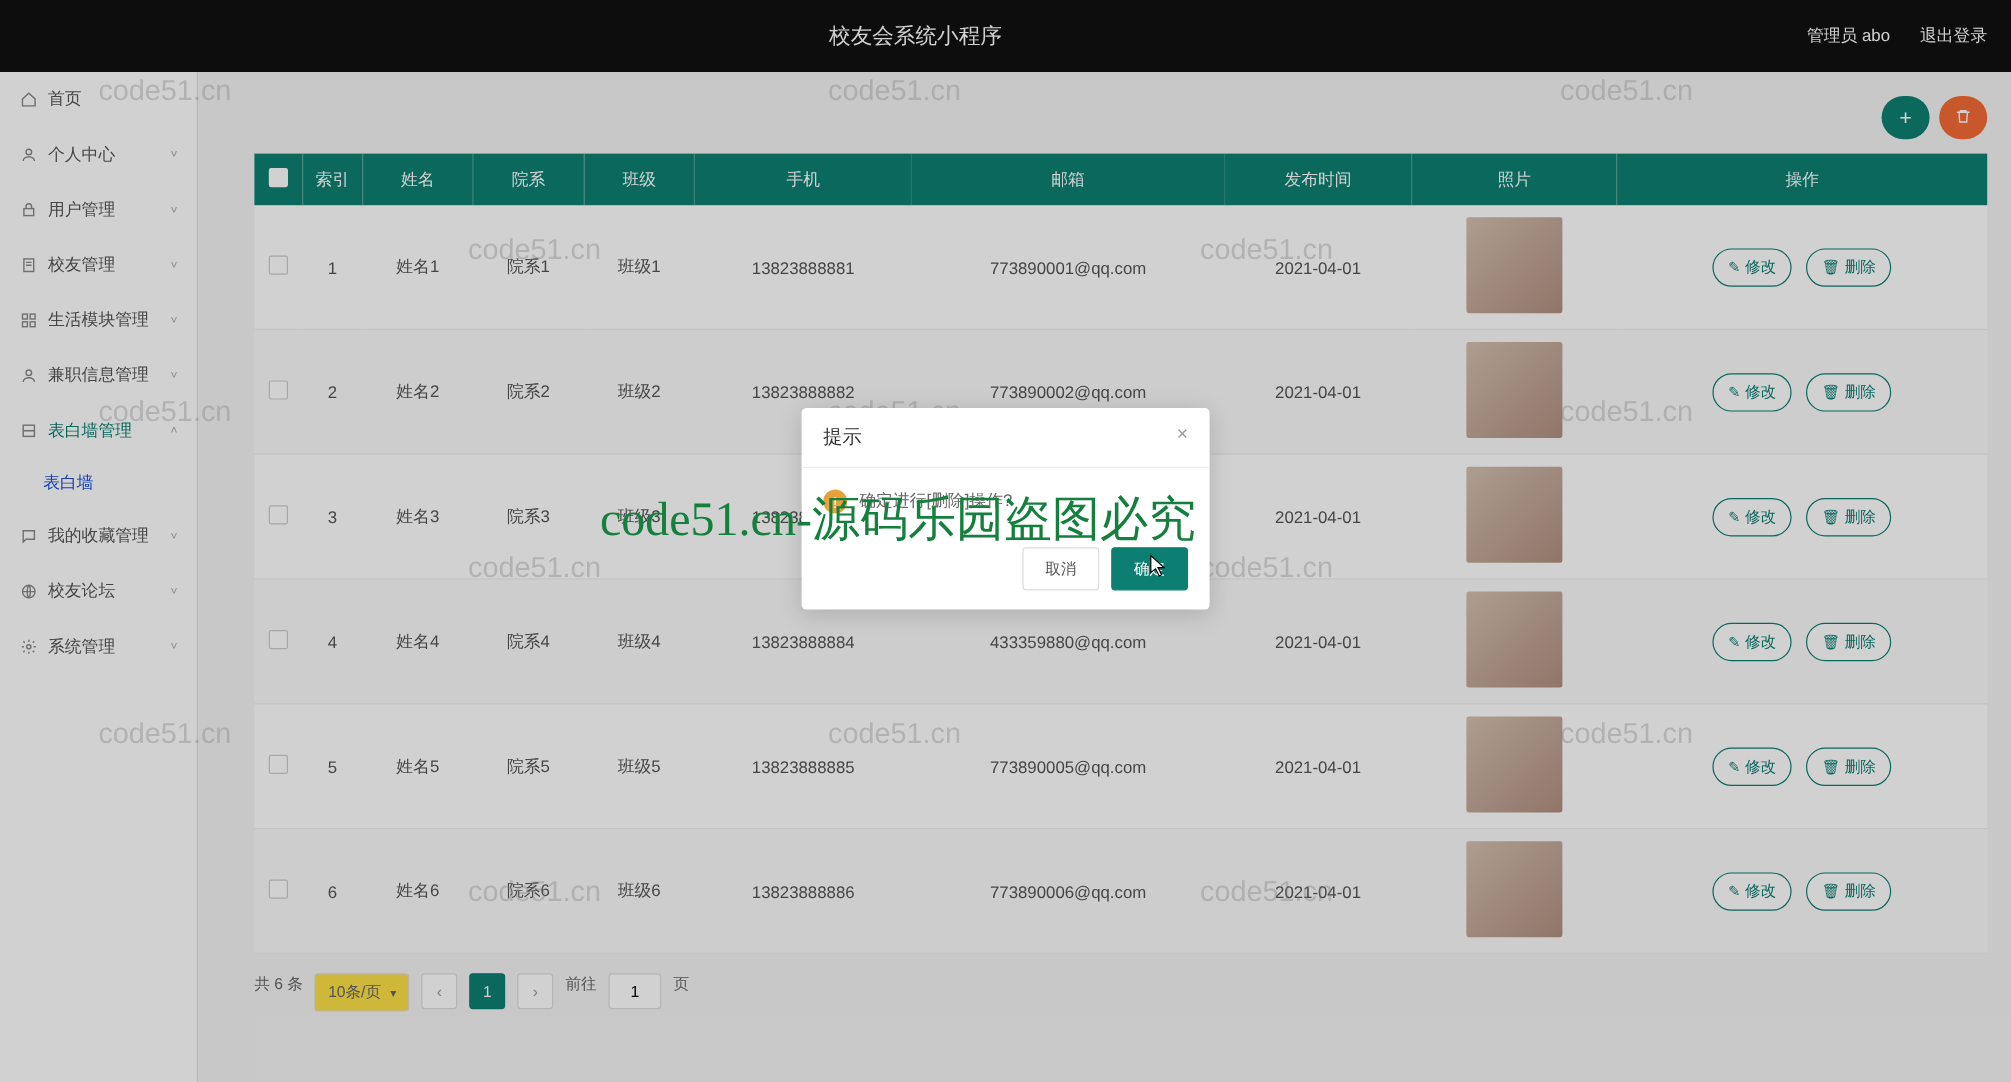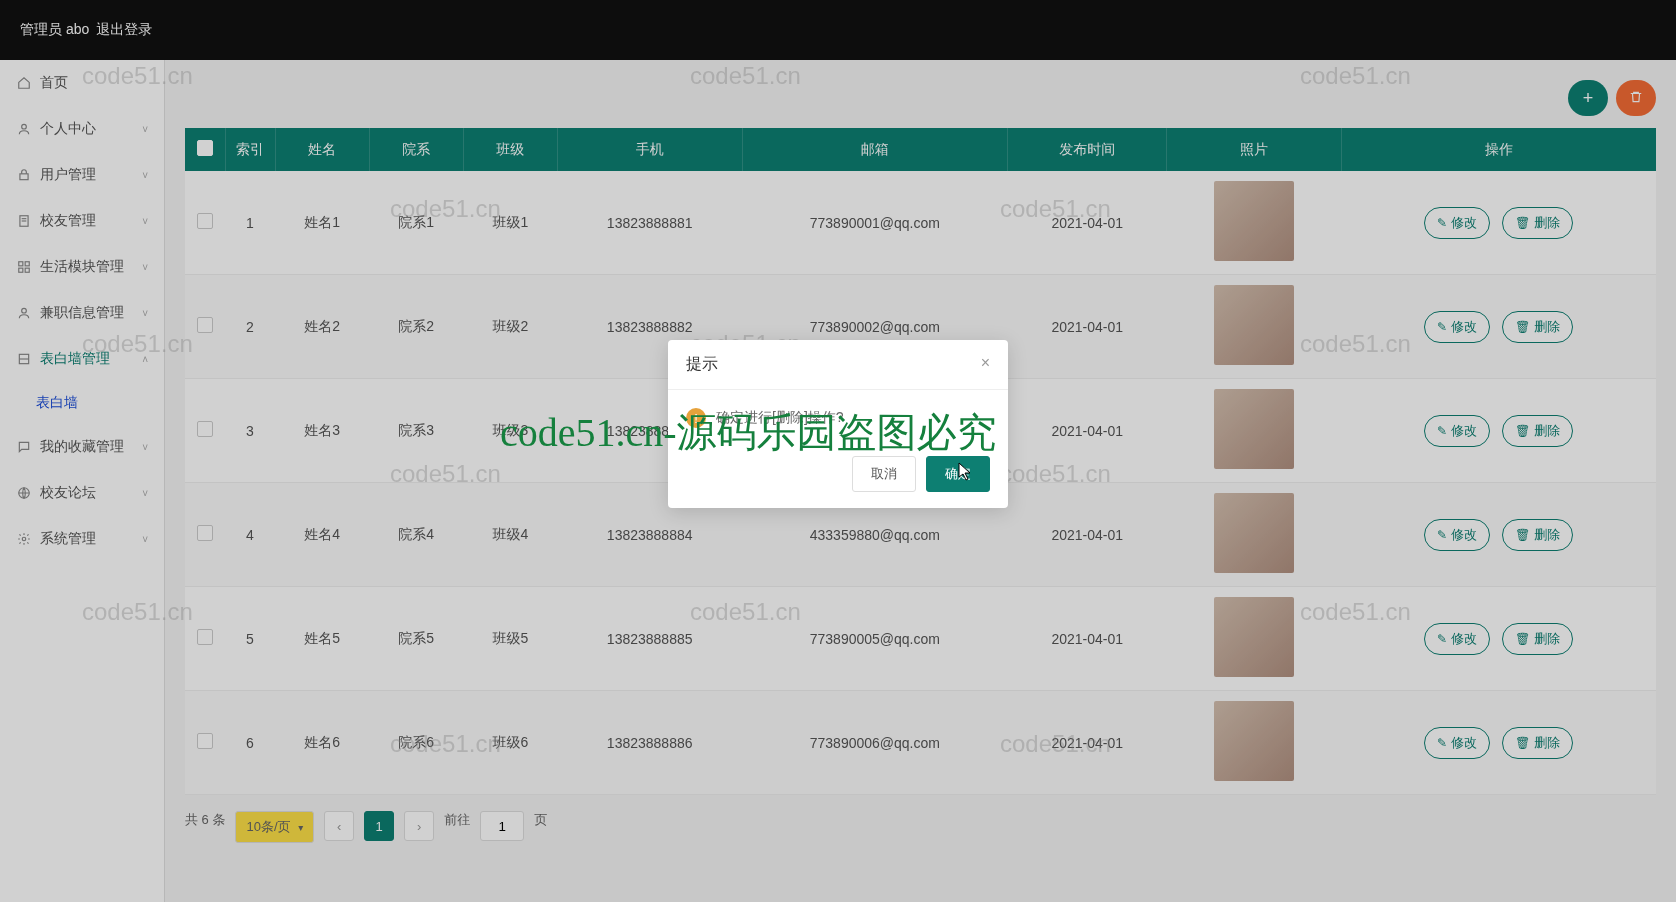--- a/index.html
+++ b/index.html
@@ -1,23 +1,23 @@
 <!DOCTYPE html>
 <html><head>
 <meta charset="utf-8">
 <style>
 * { margin: 0; padding: 0; box-sizing: border-box; font-family: -apple-system, "Helvetica Neue", Arial, sans-serif; }
 body { width: 1676px; height: 902px; background: #f5f5f5; overflow: hidden; position: relative; }
 
 .topbar { height: 60px; background: #111; color: #fff; display: flex; align-items: center; padding: 0 20px; }
 .topbar-title { flex: 1; text-align: center; font-size: 18px; font-weight: 500; }
-.topbar-right { display: flex; gap: 7px; font-size: 14px; }
+.topbar-right { display: flex; gap: 25px; font-size: 14px; }
 .topbar-right span { cursor: pointer; }
 
-.container { display: flex; height: calc(100% - 60px); }
+.container { display: flex; height: calc(100% - 60px); gap: 27px; }
 
 .sidebar { width: 165px; background: #fff; border-right: 1px solid #e0e0e0; overflow-y: auto; }
 .menu-item { display: flex; align-items: center; padding: 14px 16px; font-size: 14px; color: #555; cursor: pointer; position: relative; }
 .menu-item.active { color: #0d7f72; }
 .menu-icon { width: 16px; height: 16px; margin-right: 8px; display: inline-flex; align-items: center; justify-content: center; }
 .menu-label { flex: 1; }
 .menu-arrow { font-size: 10px; color: #aaa; }
 .submenu-item { padding: 12px 16px 12px 36px; font-size: 14px; color: #1d4ed8; cursor: pointer; }
 
 .content { flex: 1; padding: 20px; overflow-y: auto; position: relative; }
@@ -55,20 +55,21 @@
 
 .watermark { position: absolute; color: rgba(150,150,150,0.35); font-size: 24px; pointer-events: none; z-index: 50; }
 .watermark-red { position: absolute; top: 405px; left: 500px; color: #15803d; font-size: 40px; font-weight: 500; z-index: 200; pointer-events: none; font-family: "SimSun", serif; }
 
 .cursor-ptr { position: absolute; top: 462px; left: 958px; z-index: 150; pointer-events: none; }
 </style>
 </head>
 <body>
 
 <div class="topbar">
+  <div class="topbar-title">校友会系统小程序</div>
   <div class="topbar-right">
     <span>管理员 abo</span>
     <span>退出登录</span>
   </div>
 </div>
 
 <div class="container">
   <div class="sidebar" id="sidebar">
       <div class="menu-item">
         <span class="menu-icon">

